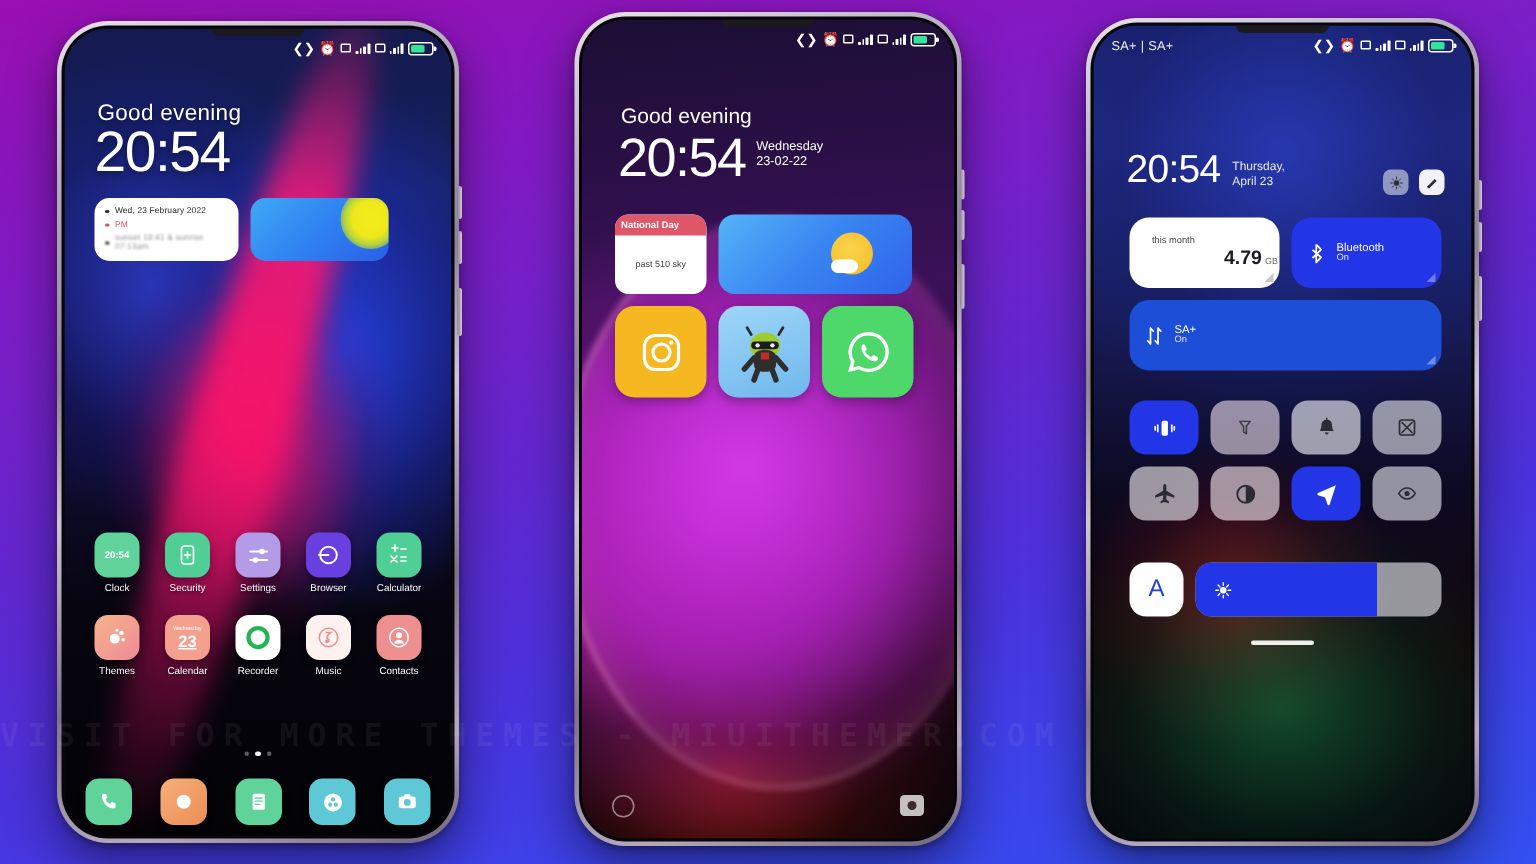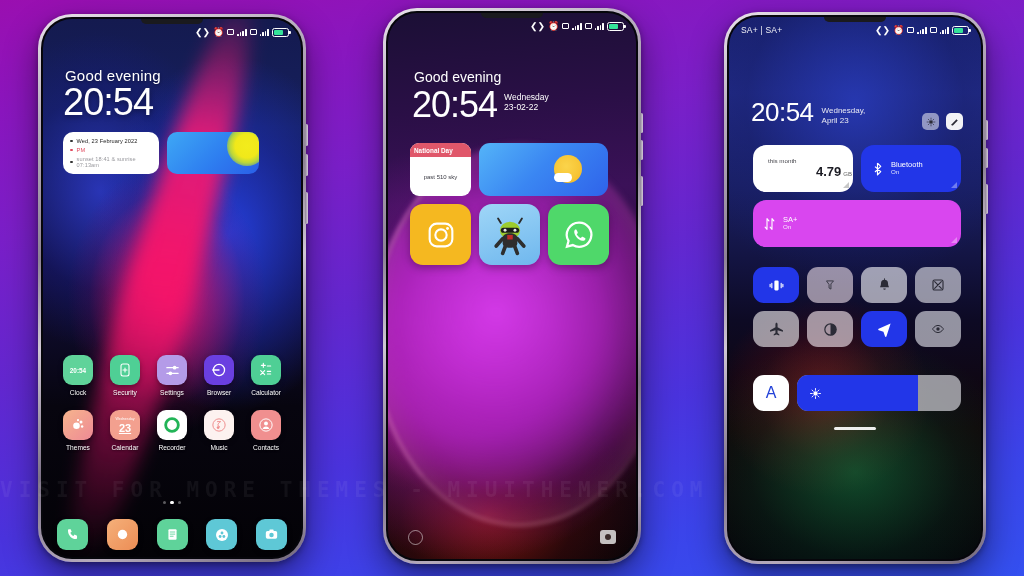--- a/index.html
+++ b/index.html
@@ -582,21 +582,21 @@
               </span>
             <span class="batt">
                 <span></span>
               </span>
           </div>
         </div>
 
         <div class="cc-clockrow">
           <div class="cc-clock">20:54</div>
           <div class="cc-date">
-            <div>Wednesday,</div>
+            <div>Thursday,</div>
             <div>April 23</div>
           </div>
         </div>
 
         <div class="cc-actions">
           <div class="cc-abtn" style="background:rgba(240,240,245,.55);">
             <svg width="10" height="10" viewBox="0 0 24 24">
                 <circle cx="12" cy="12" r="4.4" fill="#2b2b36"></circle>
                 <path d="M12 2.6v3M12 18.4v3M2.6 12h3M18.4 12h3M5.4 5.4l2.1 2.1M16.5 16.5l2.1 2.1M18.6 5.4l-2.1 2.1M7.5 16.5l-2.1 2.1" stroke="#2b2b36" stroke-width="1.6" stroke-linecap="round"></path>
               </svg>
@@ -628,21 +628,21 @@
                   <path d="M12 2.5v19l5.2-5.3L8 8.2M12 2.5l5.2 5.4L8 16.8" fill="none" stroke="#fff" stroke-width="1.9" stroke-linejoin="round"></path>
                 </svg>
               <div class="cc-tl">
                 <div class="cc-t1">Bluetooth</div>
                 <div class="cc-t2">On</div>
               </div>
               <div class="corner light"></div>
             </div>
           </div>
           <div class="cc-bigrow">
-            <div class="cc-tile" style="background:#d946ef;color:#fff;">
+            <div class="cc-tile" style="background:#1d4ed8;color:#fff;">
               <svg width="15" height="16" viewBox="0 0 24 24">
                   <path d="M8 3.5v17M8 20.5l-3-3.4M8 3.5l3 3.4" fill="none" stroke="#fff" stroke-width="1.8" stroke-linecap="round"></path>
                   <path d="M16 20.5v-17M16 3.5l3 3.4M16 20.5l-3-3.4" fill="none" stroke="#fff" stroke-width="1.8" stroke-linecap="round"></path>
                 </svg>
               <div class="cc-tl">
                 <div class="cc-t1">SA+</div>
                 <div class="cc-t2">On</div>
               </div>
               <div class="corner light"></div>
             </div>

